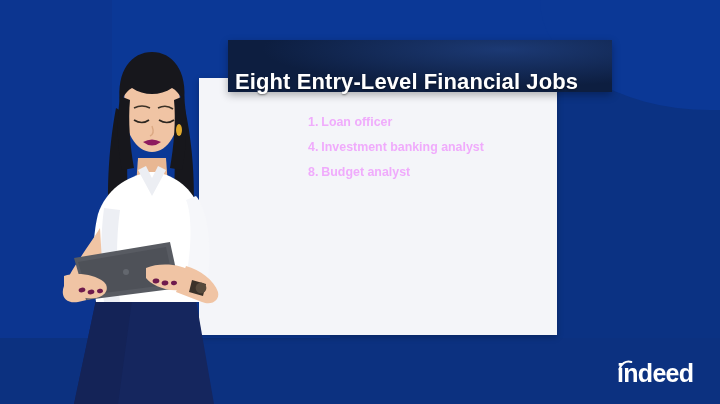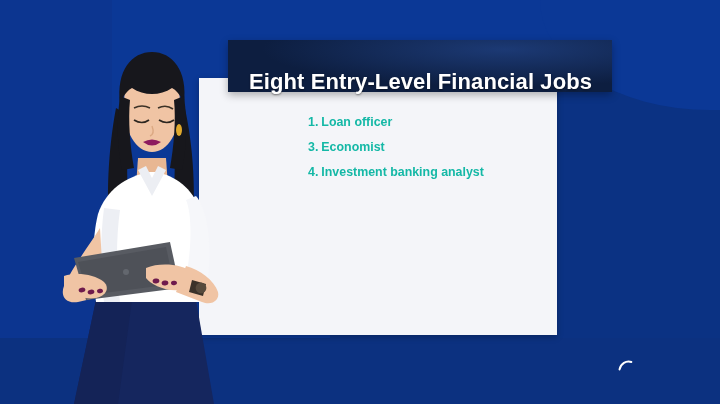--- a/index.html
+++ b/index.html
@@ -57,34 +57,34 @@
     background-image:
       radial-gradient(ellipse at 72% 18%, rgba(40,80,160,.55) 0%, rgba(13,30,64,0) 62%);
     box-shadow:0 3px 8px rgba(0,0,0,.30);
     display:flex; align-items:center;
   }
   .banner-title {
     color:#ffffff;
     font-size:22px;
     font-weight:bold;
     letter-spacing:.1px;
-    padding-left:21px;
+    padding-left:7px;
     text-shadow:0 1px 2px rgba(0,0,0,.45);
     white-space:nowrap;
     margin-top:32px;
   }
 
   
   .job-list {
     position:absolute;
     left:308px; top:116px; width:250px;
     list-style:none;
   }
   .job-list li {
-    color:#14b8a6;
+    color:#f0abfc;
     font-size:12.4px;
     font-weight:bold;
     line-height:13px;
     margin-bottom:11.8px;
     white-space:nowrap;
   }
   .job-list li .num { margin-right:3px; }
 
   
   .person { position:absolute; left:0; top:0; width:720px; height:404px; }
@@ -113,24 +113,24 @@
   <div class="bg-blob-right2"></div>
   <div class="bg-bottom-band"></div>
 
   <div class="card"></div>
 
   <ul class="job-list">
     <li>
       <span class="num">1.</span><span>Loan officer</span>
     </li>
     <li>
-      <span class="num">3.</span><span>Economist</span>
+      <span class="num">4.</span><span>Investment banking analyst</span>
     </li>
     <li>
-      <span class="num">4.</span><span>Investment banking analyst</span>
+      <span class="num">8.</span><span>Budget analyst</span>
     </li>
   </ul>
 
   <svg class="person" viewBox="0 0 720 404">
     <defs>
       <clipPath id="frameClip">
           <rect x="0" y="0" width="720" height="404"></rect>
         </clipPath>
     </defs>
     <g clip-path="url(#frameClip)">
@@ -201,15 +201,16 @@
   </svg>
 
   <div class="banner">
     <span class="banner-title">Eight Entry-Level Financial Jobs</span>
   </div>
 
   <div class="logo">
     <svg width="92" height="30" viewBox="0 0 92 30" style="position:absolute;left:0;top:0;">
       <path d="M2.5 10.5 C3.6 4.6 9.2 1.2 14.4 3.0" stroke="#ffffff" stroke-width="1.9" fill="none" stroke-linecap="round"></path>
     </svg>
+    <span class="logo-word">indeed</span>
   </div>
 
 </div>
 
 </body></html>

